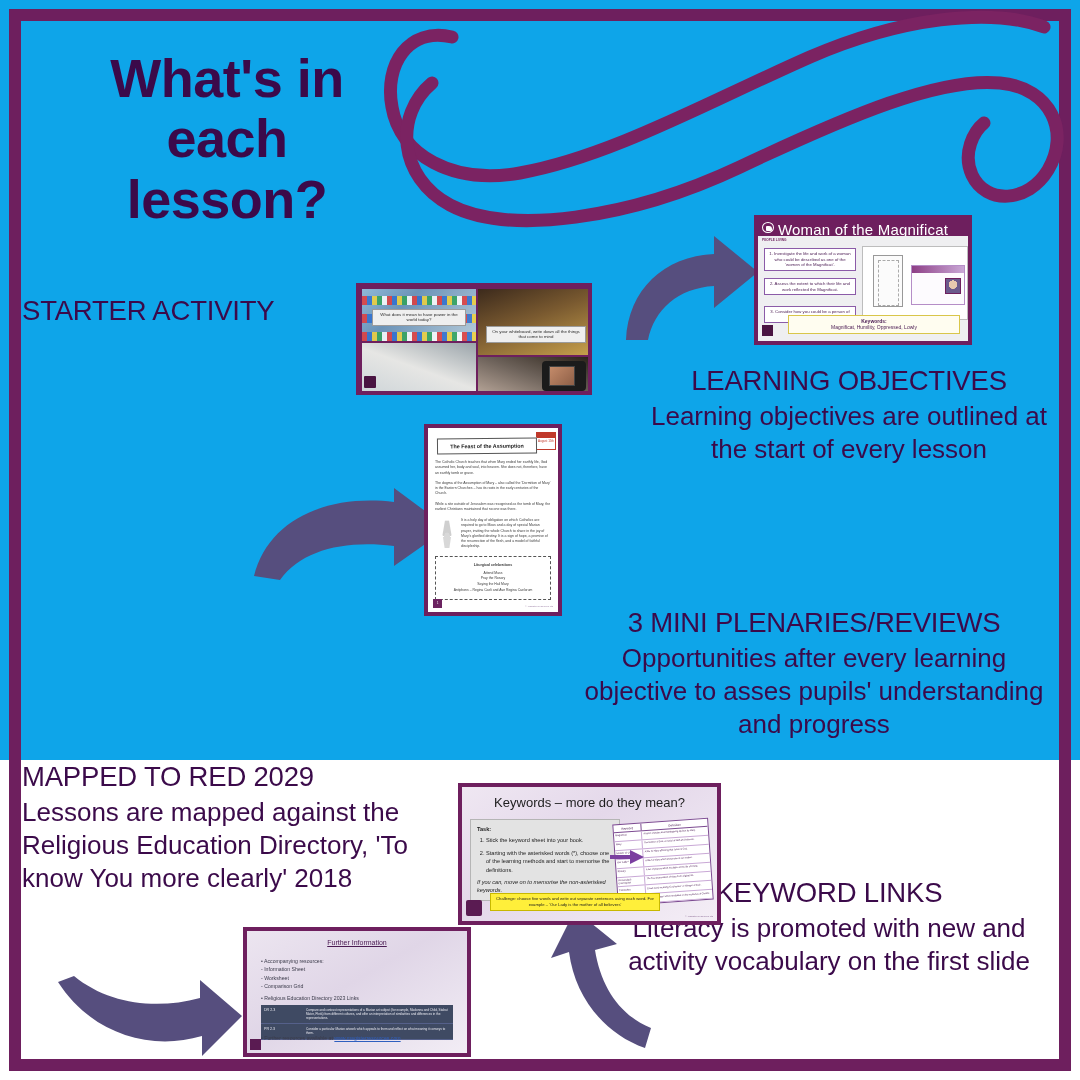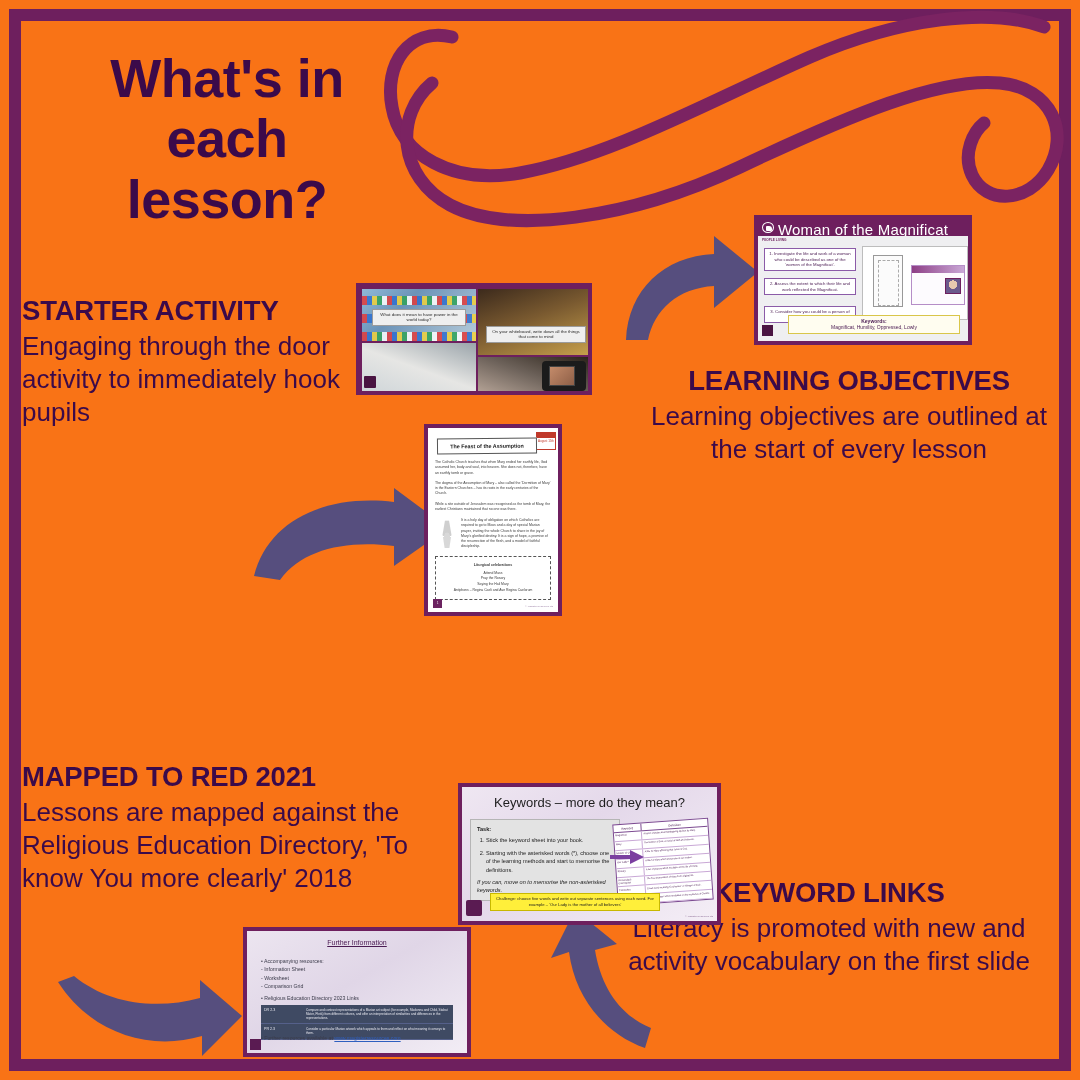--- a/index.html
+++ b/index.html
@@ -4,22 +4,22 @@
 <style>
   * { box-sizing: border-box; margin: 0; padding: 0; }
   html, body {
     width: 1080px; height: 1080px;
     background: #ffffff;
     font-family: "Liberation Sans", sans-serif;
     overflow: hidden;
   }
   #page {
     position: relative;
-    width: 1080px; height: 1080px;
-    background: #f97316;
+    width: 1080px; height: 760px;
+    background: #0ea5e9;
   }
 
   
   .frame {
     position: absolute;
     left: 9px; top: 9px;
     width: 1062px; height: 1062px;
     border: 12px solid #6E1F5E;
     pointer-events: none;
   }
@@ -36,21 +36,21 @@
     letter-spacing: -0.5px;
     text-align: center;
   }
 
   
   .swoosh { position: absolute; left: 380px; top: 5px; width: 700px; height: 240px; }
 
   
   .block { position: absolute; color: #3B0A4A; }
   .block .heading {
-    font-weight: 700;
+    font-weight: 400;
     font-size: 27.5px;
     letter-spacing: -0.2px;
     line-height: 1.1;
     margin-bottom: 4px;
     color: #3B0A4A;
   }
   .block .body {
     font-size: 26px;
     line-height: 1.26;
     font-weight: 400;
@@ -266,32 +266,35 @@
   <svg class="arrow" id="arrow-3" viewBox="0 0 195 95">
     <path fill="#564E7E" d="M6 10 C 38 60, 96 80, 150 64 L 150 84 L 190 44 L 148 8 L 148 26 C 104 38, 56 32, 22 4 Z"></path>
   </svg>
 
   <svg class="arrow" id="arrow-4" viewBox="0 0 110 145">
     <path fill="#564E7E" d="M100 140 C 60 126, 30 90, 24 44 L 6 50 L 30 2 L 72 36 L 50 42 C 56 80, 76 108, 106 120 Z"></path>
   </svg>
 
   <div class="block align-left" id="b-starter">
     <div class="heading">STARTER ACTIVITY</div>
-    <div class="body">Engaging through the door activity to immediately hook pupils</div>
   </div>
 
   <div class="block align-right" id="b-objectives">
     <div class="heading">LEARNING OBJECTIVES</div>
     <div class="body">Learning objectives are outlined at the start of every lesson</div>
   </div>
 
 
+  <div class="block align-right" id="b-plenaries">
+    <div class="heading">3 MINI PLENARIES/REVIEWS</div>
+    <div class="body">Opportunities after every learning objective to asses pupils' understanding and progress</div>
+  </div>
 
   <div class="block align-left" id="b-mapped">
-    <div class="heading">MAPPED TO RED 2021</div>
+    <div class="heading">MAPPED TO RED 2029</div>
     <div class="body">Lessons are mapped against the Religious Education Directory, 'To know You more clearly' 2018</div>
   </div>
 
   <div class="block align-right" id="b-keywords">
     <div class="heading">KEYWORD LINKS</div>
     <div class="body">Literacy is promoted with new and activity vocabulary on the first slide</div>
   </div>
 
   <div class="thumb" id="slide-starter">
     <div class="collage">

